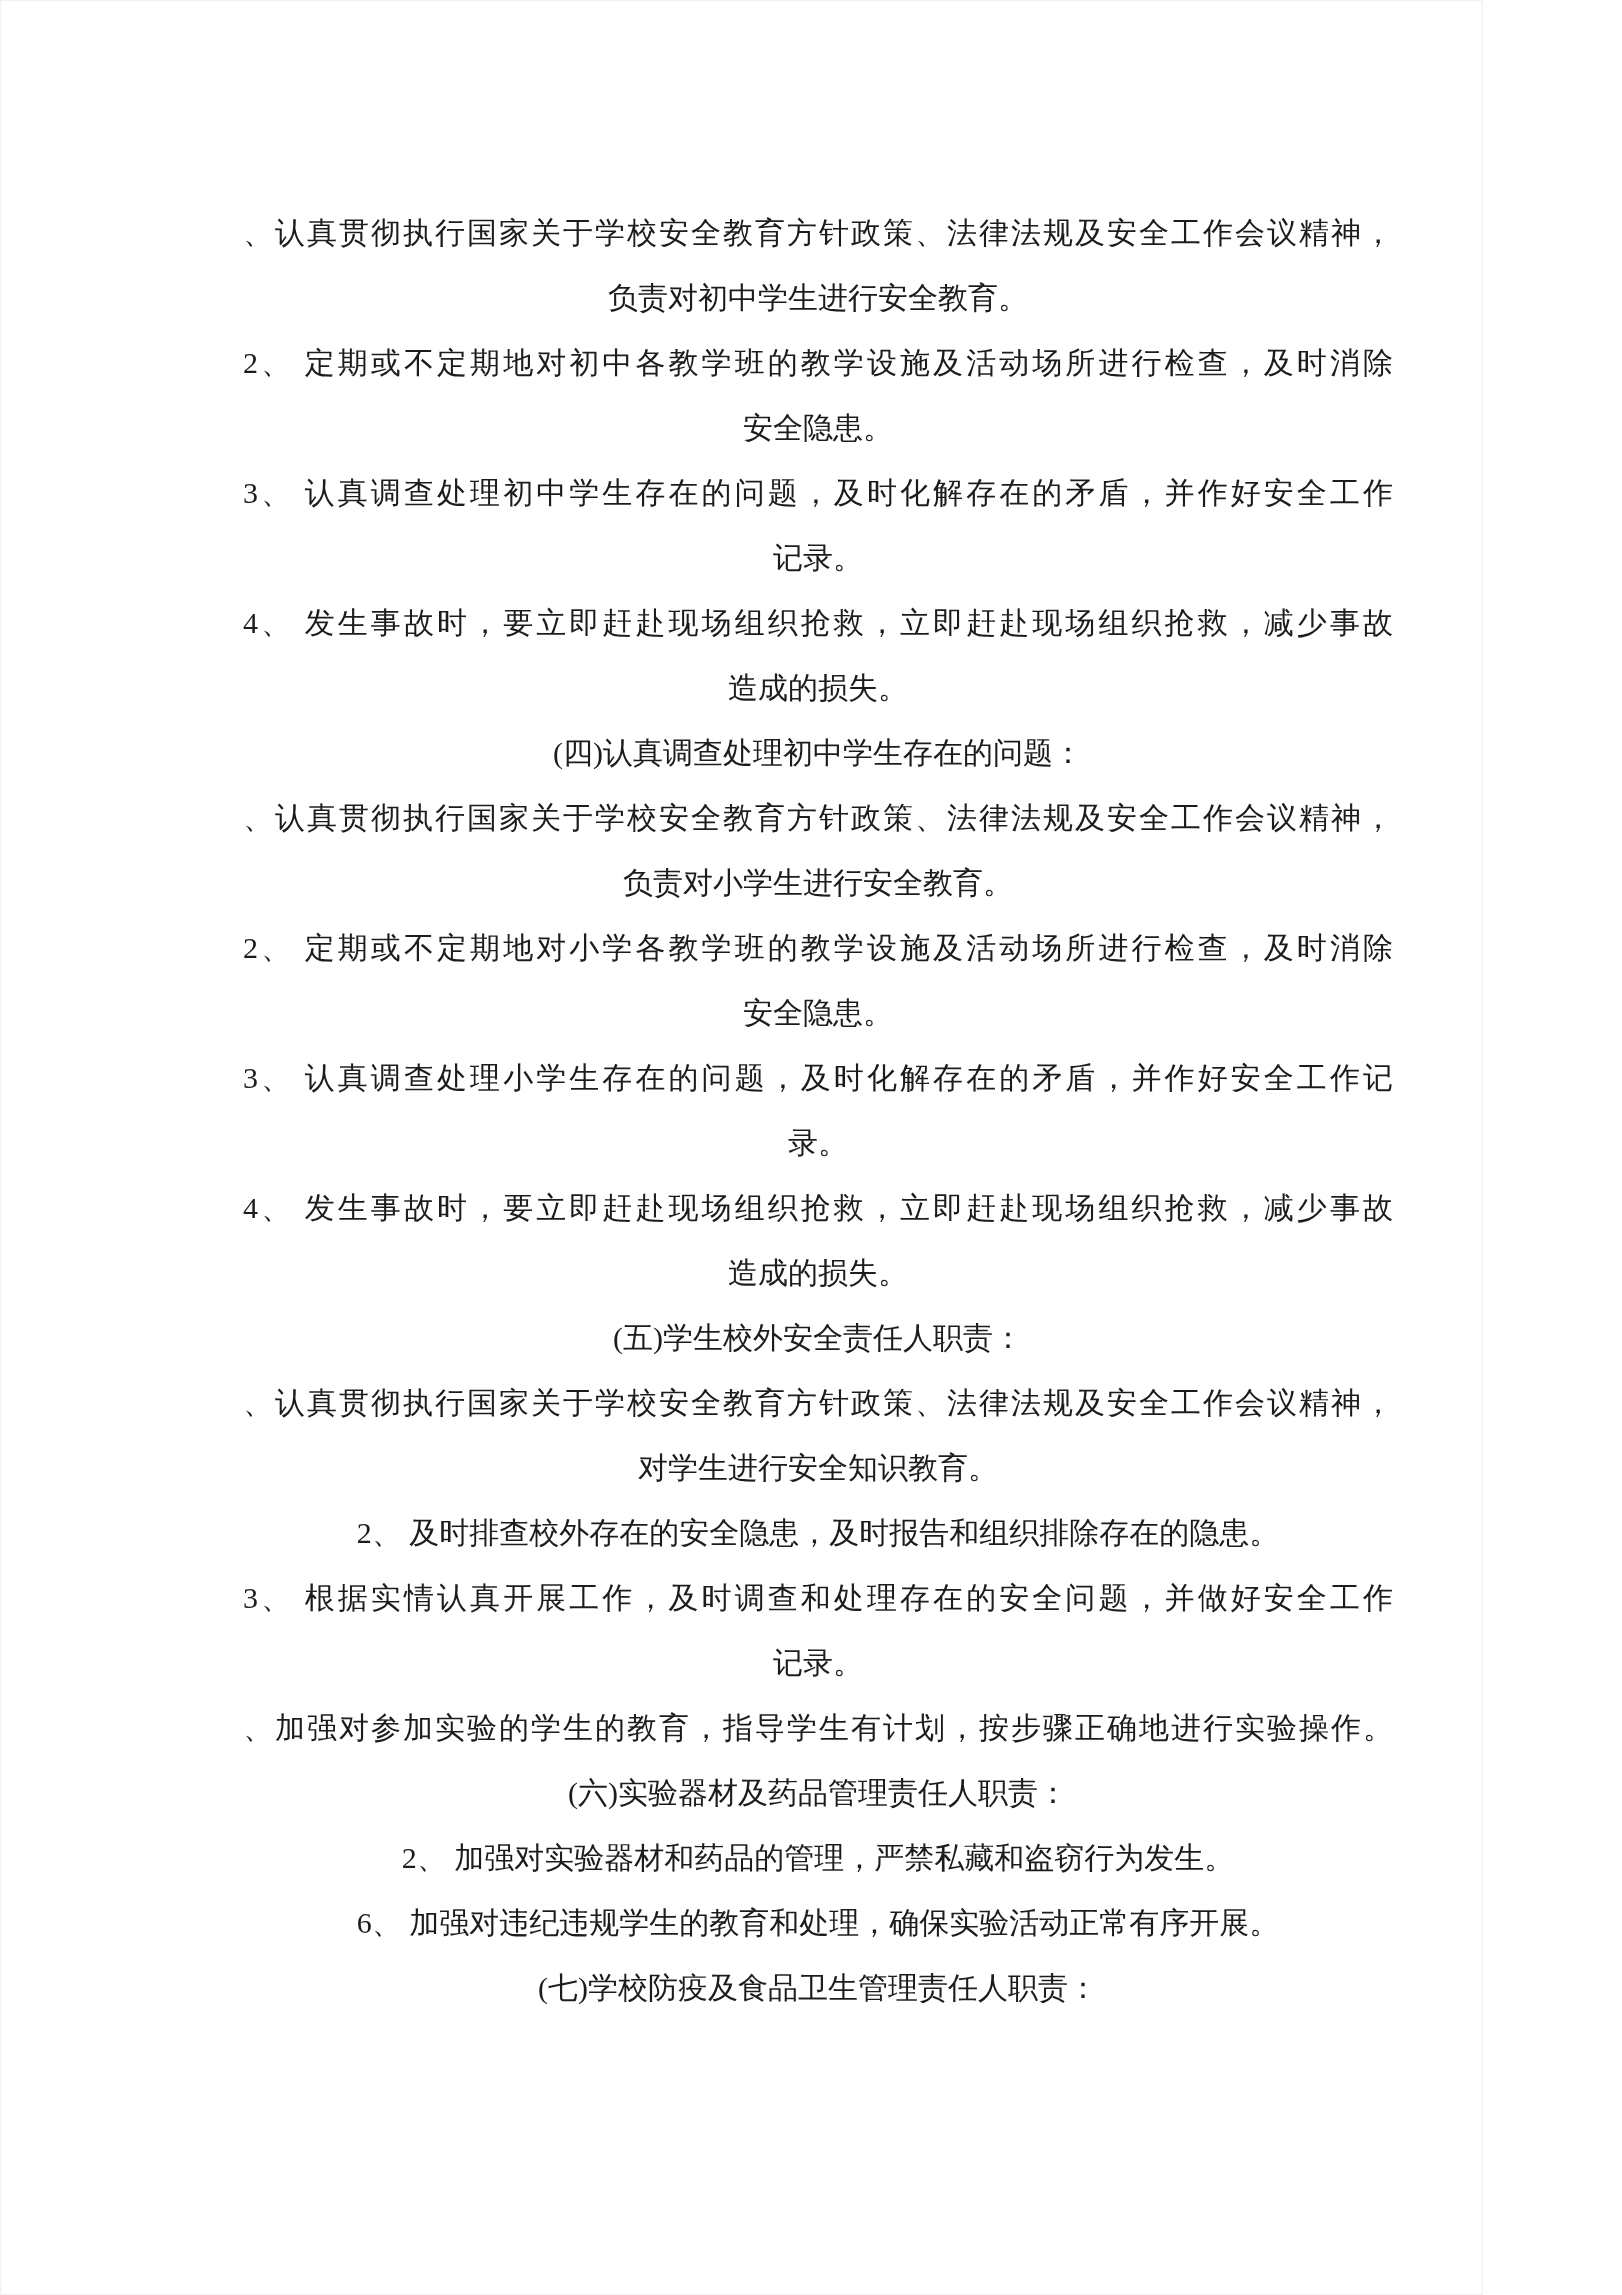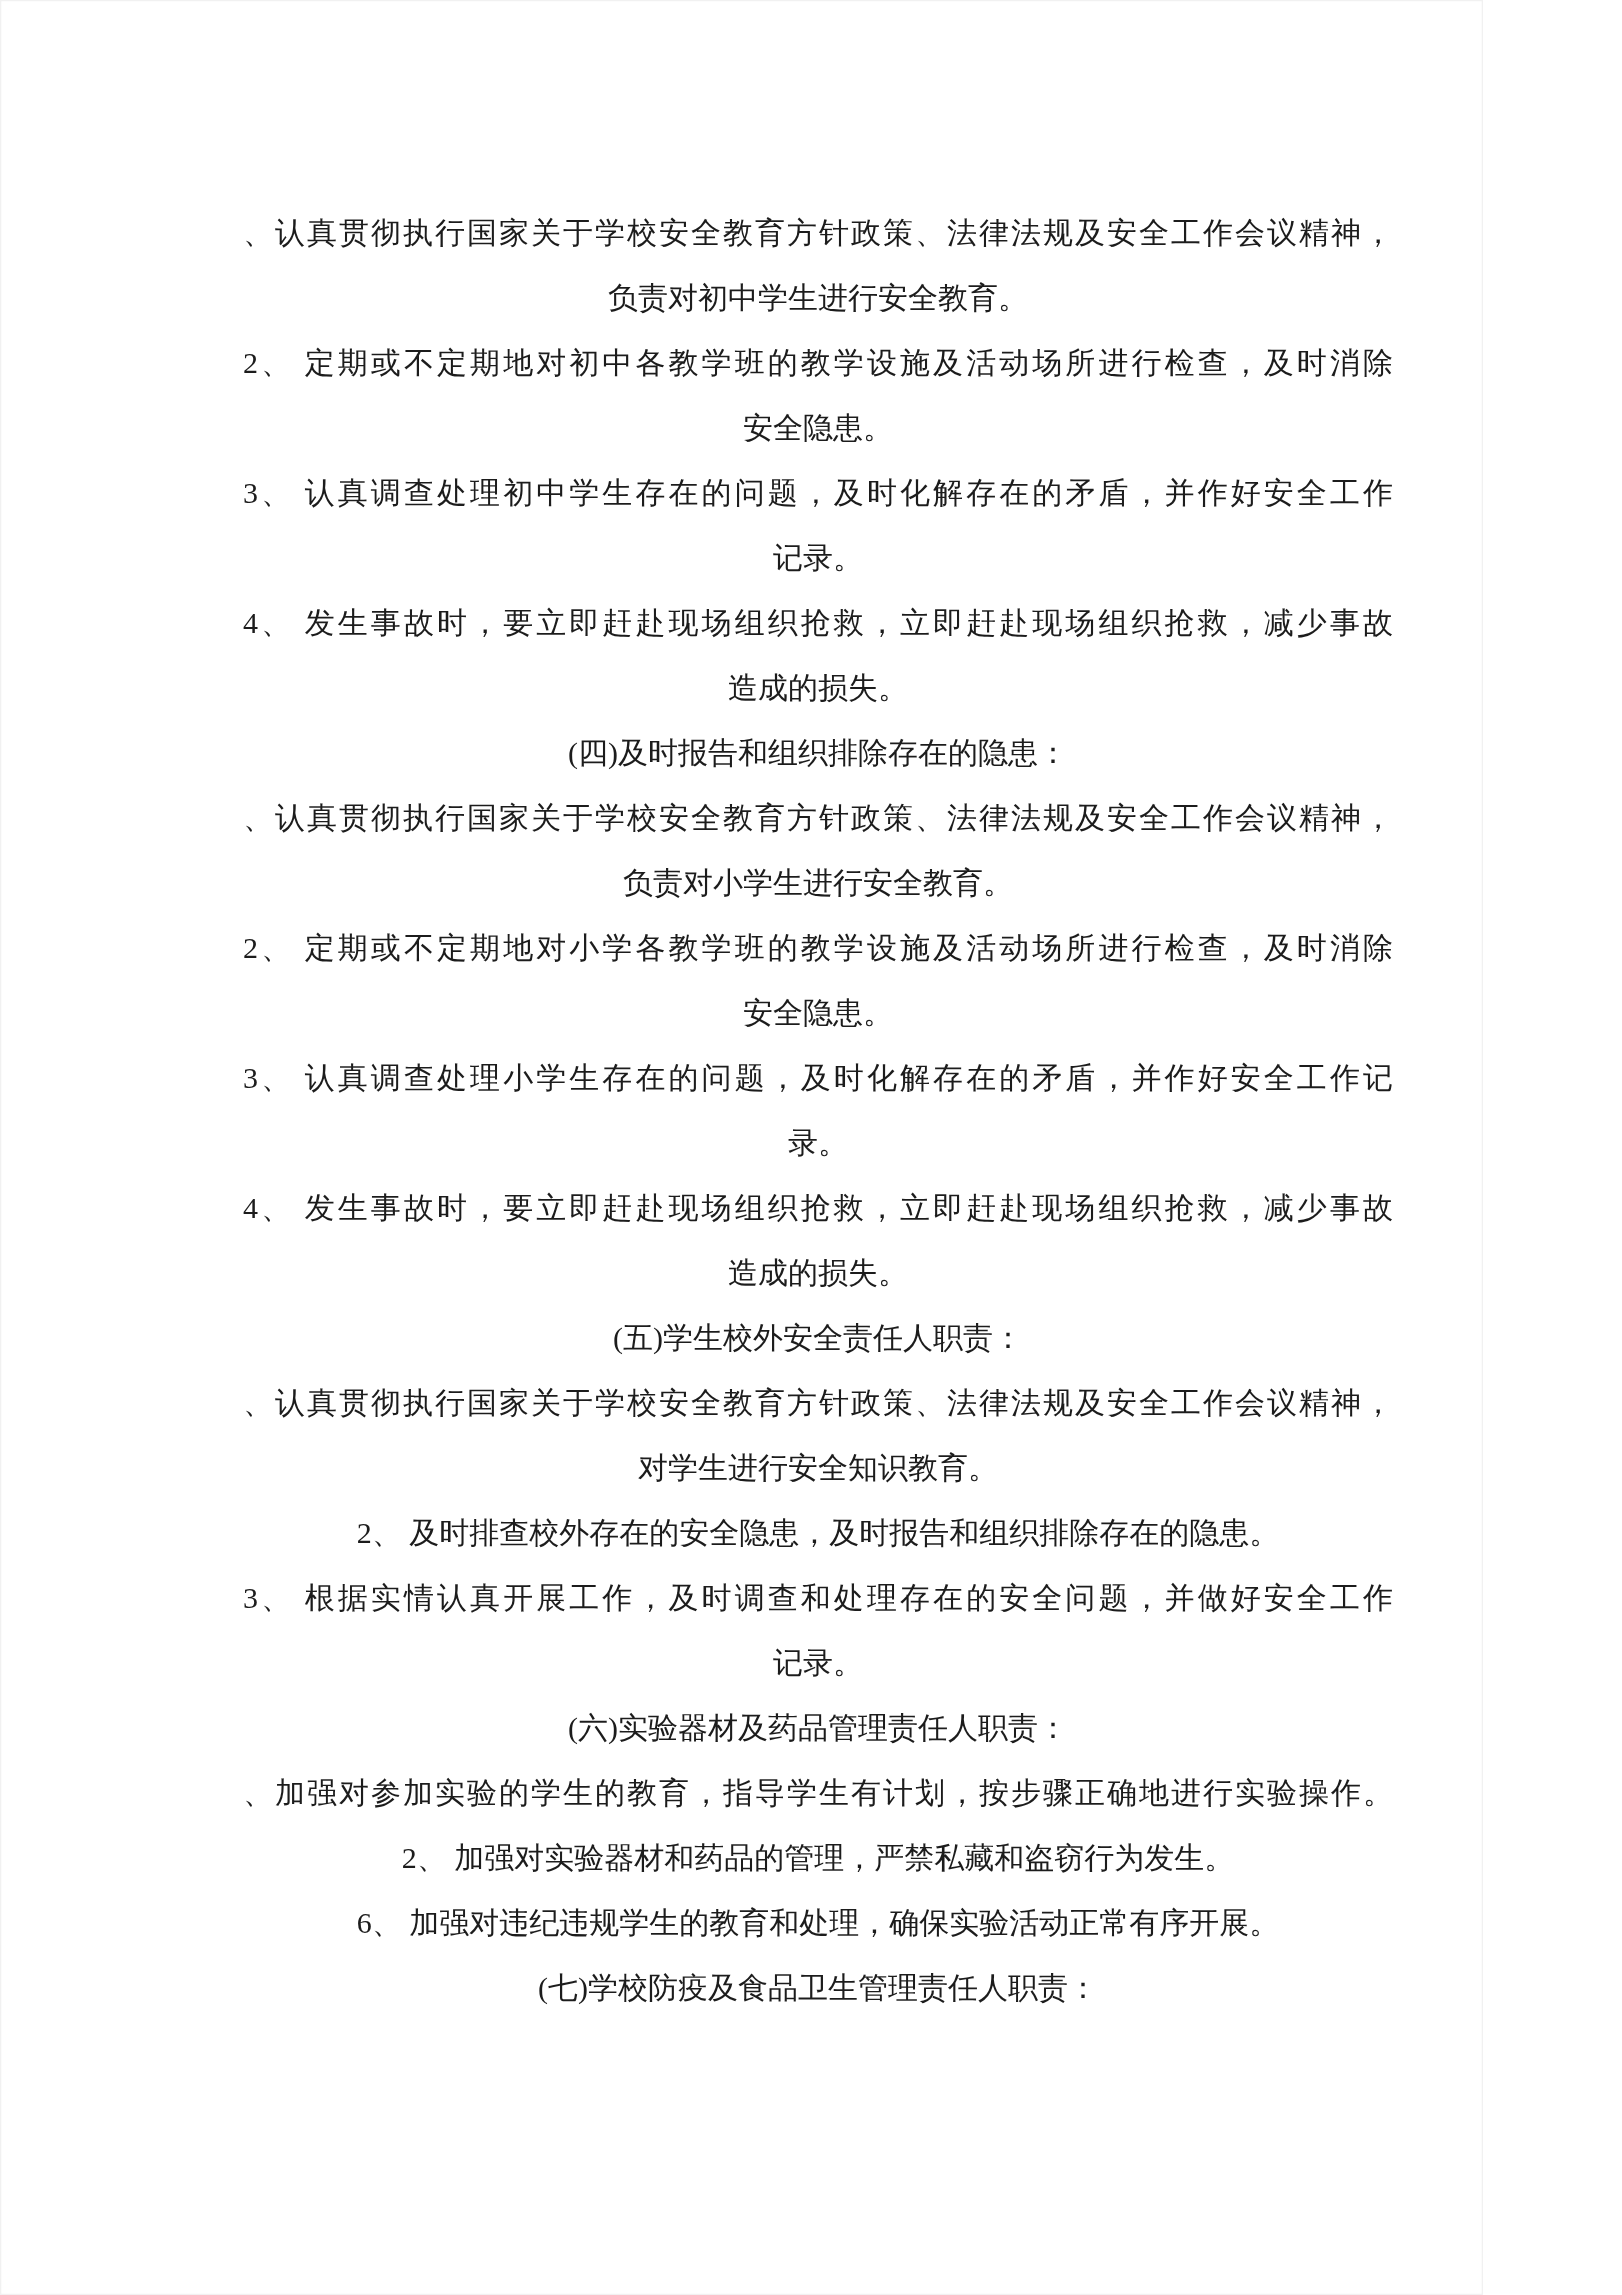--- a/index.html
+++ b/index.html
@@ -44,35 +44,35 @@
 <div class="page">
   <div class="content" id="doc-content" style="color: rgb(28, 28, 28);">
       <div class="doc-line fill">、认真贯彻执行国家关于学校安全教育方针政策、法律法规及安全工作会议精神，</div>
       <div class="doc-line">负责对初中学生进行安全教育。</div>
       <div class="doc-line fill">2、 定期或不定期地对初中各教学班的教学设施及活动场所进行检查，及时消除</div>
       <div class="doc-line">安全隐患。</div>
       <div class="doc-line fill">3、 认真调查处理初中学生存在的问题，及时化解存在的矛盾，并作好安全工作</div>
       <div class="doc-line">记录。</div>
       <div class="doc-line fill">4、 发生事故时，要立即赶赴现场组织抢救，立即赶赴现场组织抢救，减少事故</div>
       <div class="doc-line">造成的损失。</div>
-      <div class="doc-line">(四)及时报告和组织排除存在的隐患：</div>
+      <div class="doc-line">(四)认真调查处理初中学生存在的问题：</div>
       <div class="doc-line fill">、认真贯彻执行国家关于学校安全教育方针政策、法律法规及安全工作会议精神，</div>
       <div class="doc-line">负责对小学生进行安全教育。</div>
       <div class="doc-line fill">2、 定期或不定期地对小学各教学班的教学设施及活动场所进行检查，及时消除</div>
       <div class="doc-line">安全隐患。</div>
       <div class="doc-line fill">3、 认真调查处理小学生存在的问题，及时化解存在的矛盾，并作好安全工作记</div>
       <div class="doc-line">录。</div>
       <div class="doc-line fill">4、 发生事故时，要立即赶赴现场组织抢救，立即赶赴现场组织抢救，减少事故</div>
       <div class="doc-line">造成的损失。</div>
       <div class="doc-line">(五)学生校外安全责任人职责：</div>
       <div class="doc-line fill">、认真贯彻执行国家关于学校安全教育方针政策、法律法规及安全工作会议精神，</div>
       <div class="doc-line">对学生进行安全知识教育。</div>
       <div class="doc-line">2、 及时排查校外存在的安全隐患，及时报告和组织排除存在的隐患。</div>
       <div class="doc-line fill">3、 根据实情认真开展工作，及时调查和处理存在的安全问题，并做好安全工作</div>
       <div class="doc-line">记录。</div>
+      <div class="doc-line fill">、加强对参加实验的学生的教育，指导学生有计划，按步骤正确地进行实验操作。</div>
       <div class="doc-line">(六)实验器材及药品管理责任人职责：</div>
-      <div class="doc-line fill">、加强对参加实验的学生的教育，指导学生有计划，按步骤正确地进行实验操作。</div>
       <div class="doc-line">2、 加强对实验器材和药品的管理，严禁私藏和盗窃行为发生。</div>
       <div class="doc-line">6、 加强对违纪违规学生的教育和处理，确保实验活动正常有序开展。</div>
       <div class="doc-line">(七)学校防疫及食品卫生管理责任人职责：</div>
     </div>
 </div>
 
 
 </body></html>

